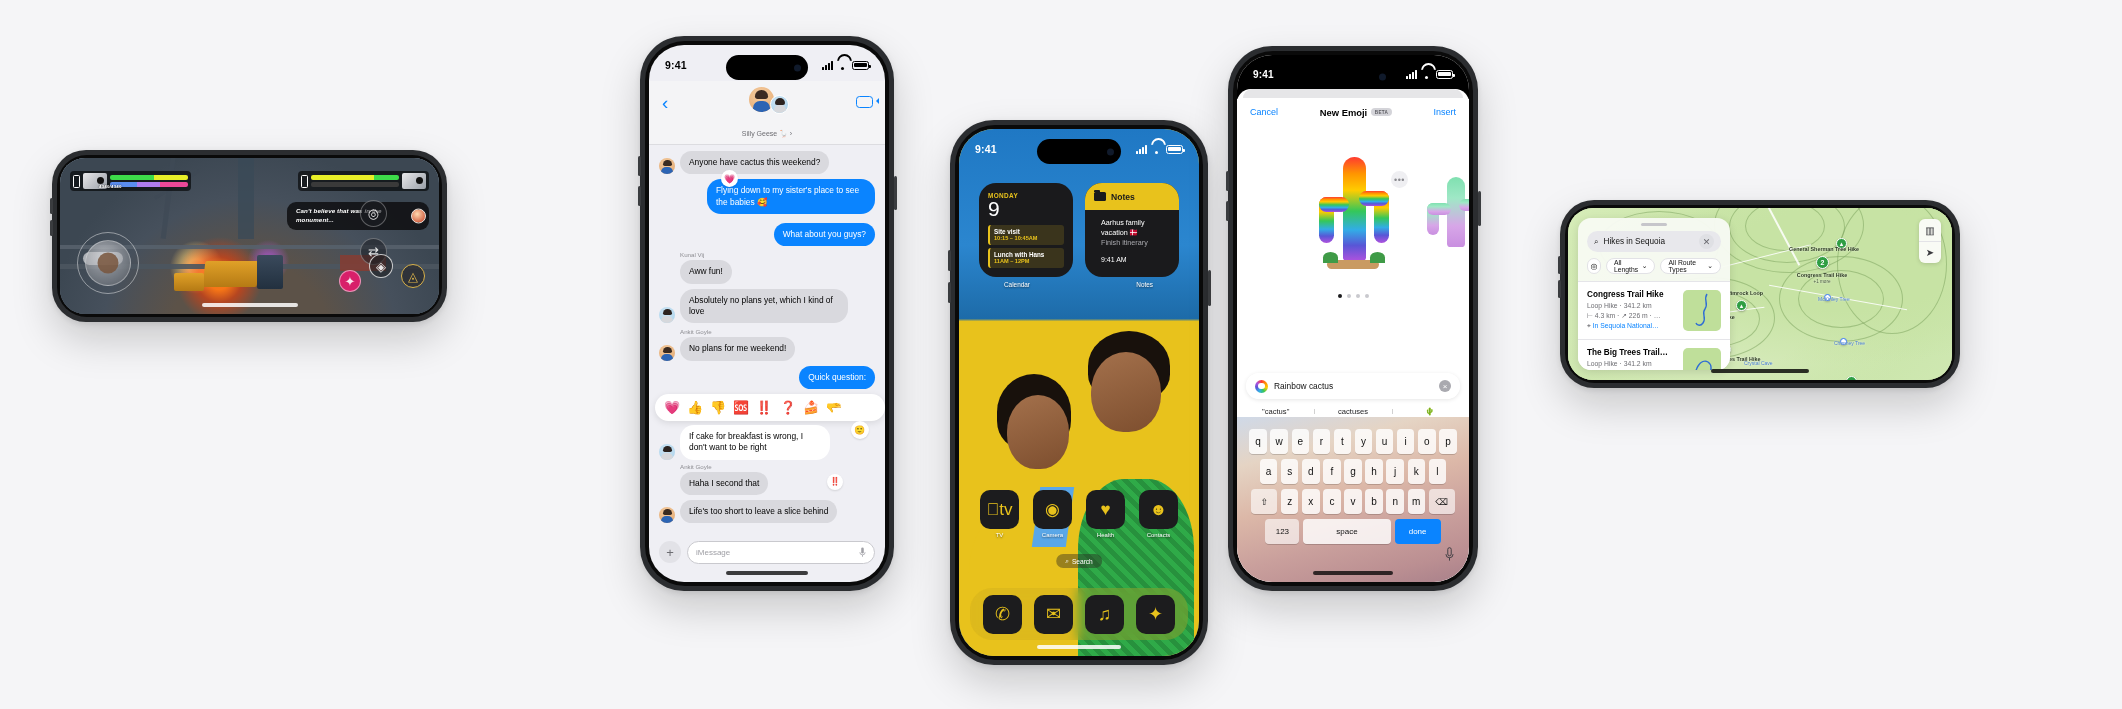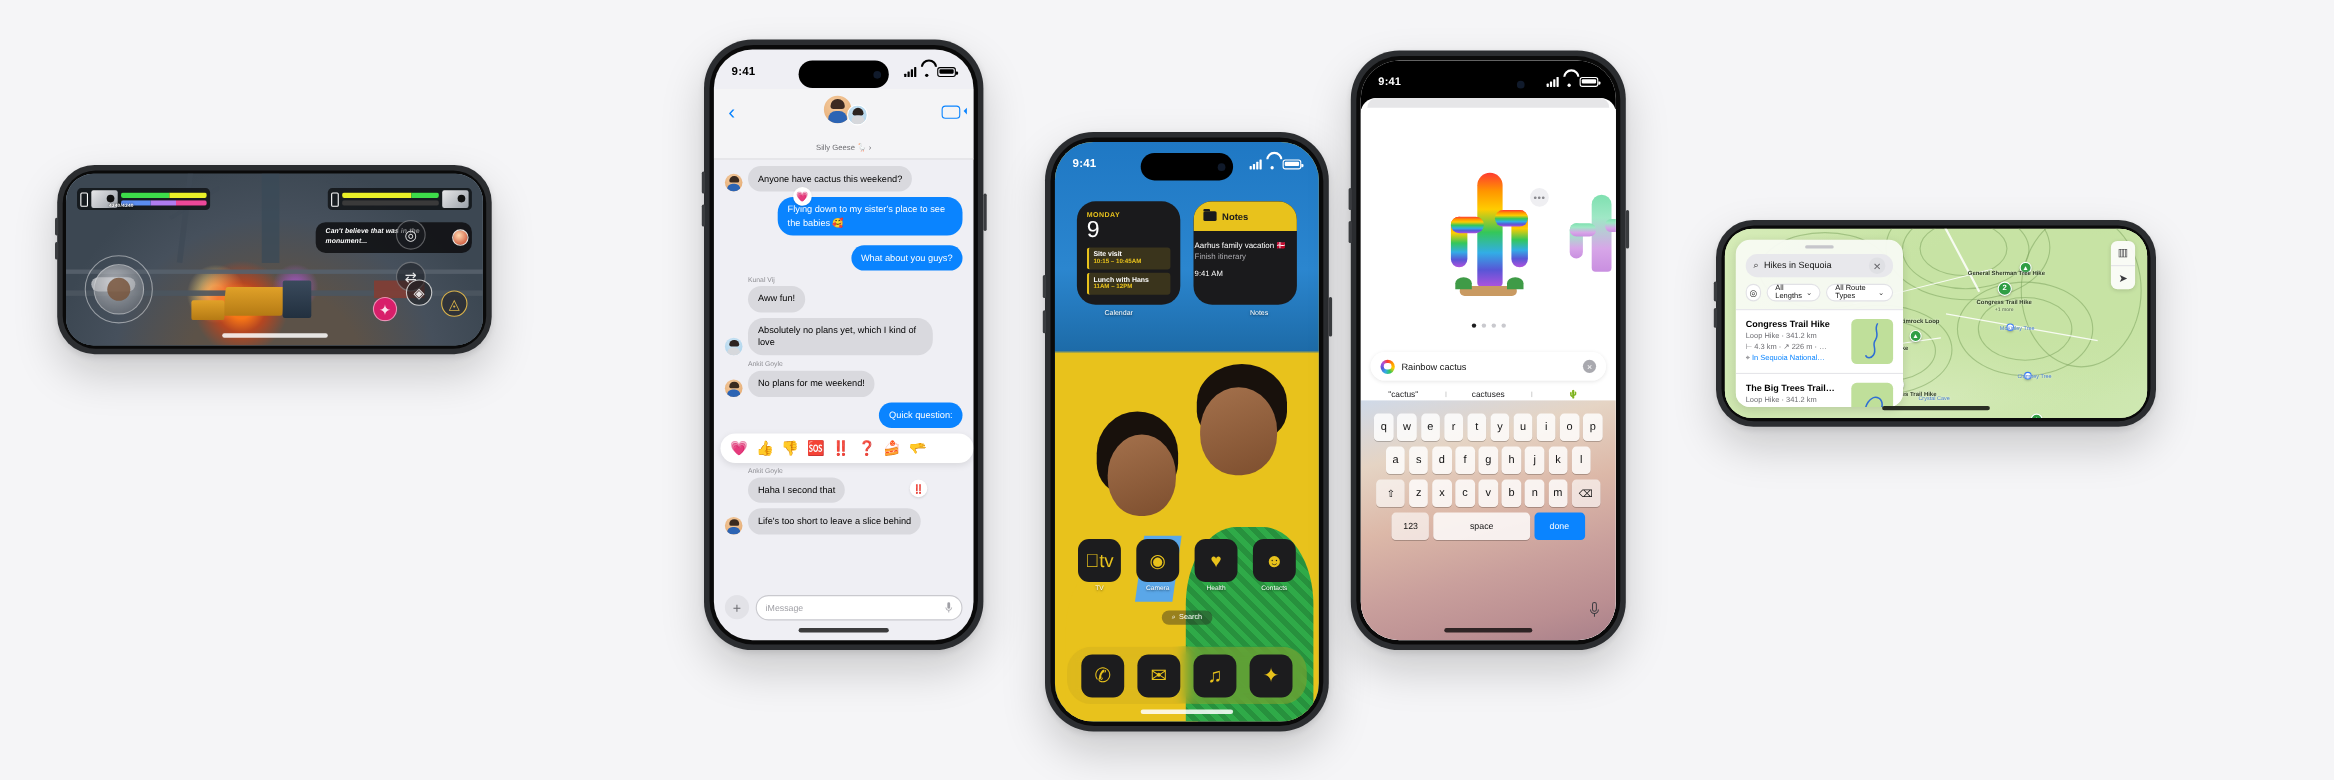--- a/index.html
+++ b/index.html
@@ -163,21 +163,21 @@
   .w-cal .dnum{ color:#fff; font-size:21px; font-weight:400; line-height:1.05; margin:-1px 0 5px; }
   .evt{ border-left:2px solid #e8c21c; background:rgba(232,194,28,.16); border-radius:3px;
         padding:2.5px 4px; margin-bottom:3.5px; }
   .evt .t{ color:#fff; font-size:6.3px; font-weight:700; line-height:1.2;}
   .evt .s{ color:#e8c21c; font-size:5.6px; font-weight:700; line-height:1.25;}
   .w-notes{ right:20px; top:54px; width:94px; height:94px; }
   .w-notes .hdr{ background:#e8c21c; height:27px; display:flex; align-items:center; gap:5px; padding:0 9px; }
   .w-notes .hdr span.t{ font-size:8.6px; font-weight:700; color:#1a1a1c; }
   .folder{ width:12px;height:9px;border-radius:1.5px;background:#1a1a1c; position:relative;}
   .folder::after{content:"";position:absolute;left:0;top:-2.4px;width:5.5px;height:2.4px;border-radius:1px 1px 0 0;background:#1a1a1c;}
-  .w-notes .body{ padding:8px 1px; color:#fff; font-size:7.2px; line-height:1.38;}
+  .w-notes .body{ padding:8px 16px; color:#fff; font-size:7.2px; line-height:1.38;}
   .w-notes .body .sub{ color:#a9a9ae; }
   .w-notes .body .tm{ color:#fff; margin-top:7px; font-size:7px;}
   .wlabel{ position:absolute; font-size:6.4px; color:#fff; text-shadow:0 1px 2px rgba(0,0,0,.55); }
   .approw{ position:absolute; left:0; right:0; display:flex; justify-content:center; gap:14px; }
   .app{ width:39px; display:flex; flex-direction:column; align-items:center; gap:3px; }
   .app .ic{ width:39px;height:39px;border-radius:10px;background:#1c1c1e;
             display:flex;align-items:center;justify-content:center;color:#e8c21c;font-size:17px;}
   .app .nm{ font-size:6px;color:#fff;text-shadow:0 1px 2px rgba(0,0,0,.6);}
   .searchpill{ position:absolute; left:50%; transform:translateX(-50%); display:flex; align-items:center;
       gap:3px; padding:3px 9px; border-radius:10px; background:rgba(40,38,30,.42);
@@ -206,21 +206,21 @@
   .gm-canvas{ position:absolute; top:40px; left:0; right:0; height:165px; }
   .cactus{ position:absolute; }
   .cac-body{ position:absolute; border-radius:14px; }
   .rb{ background:linear-gradient(180deg,#ff3b30 0%,#ff9500 16%,#ffcc00 32%,#34c759 52%,#32ade6 70%,#5856d6 85%,#af52de 100%); }
   .rb2{ background:linear-gradient(180deg,#7fe0b0 0%,#9fe8c6 30%,#d7a6e8 70%,#c98fe0 100%); }
   .more-dot{ position:absolute; width:17px;height:17px;border-radius:50%;background:#efeff2;
              display:flex;align-items:center;justify-content:center;color:#8a8a8f;font-size:9px;letter-spacing:.5px;}
   .pagedots{ position:absolute; left:0; width:100%; display:flex; justify-content:center; gap:5px; }
   .pagedots i{ width:4px;height:4px;border-radius:50%;background:#c9c9ce;display:block;}
   .pagedots i.on{ background:#1c1c1e; }
-  .kb-area{ position:absolute; left:0; right:0; bottom:0; height:218px;
+  .kb-area{ position:absolute; left:0; right:0; bottom:0; height:165px;
       background:linear-gradient(165deg,#cfd9e8 0%,#e5d4c4 22%,#dcb8a8 45%,#c99f9c 68%,#bb8f92 86%,#a8808a 100%); }
   .gm-field{ position:absolute; top:-44px; left:9px; right:9px; height:26px; border-radius:14px;
       background:rgba(255,255,255,.88); display:flex; align-items:center; gap:6px; padding:0 9px;
       box-shadow:0 1px 4px rgba(0,0,0,.10); font-size:8.4px; color:#111; }
   .gm-logo{ width:13px;height:13px;border-radius:50%;
       background:conic-gradient(#ff3b30,#ff9500,#ffcc00,#34c759,#32ade6,#5856d6,#af52de,#ff3b30);
       position:relative; flex:none;}
   .gm-logo::after{content:"";position:absolute;inset:3.2px;border-radius:50%;background:#fff;}
   .clearx{ width:12px;height:12px;border-radius:50%;background:#a9a9af;color:#fff;
       display:flex;align-items:center;justify-content:center;font-size:8px;margin-left:auto;flex:none;}
@@ -434,20 +434,25 @@
           <span>💗</span>
           <span>👍</span>
           <span>👎</span>
           <span>🆘</span>
           <span>‼️</span>
           <span>❓</span>
           <span>🍰</span>
           <span>🫳</span>
         </div>
 
+        <div class="row" style="margin-bottom:2px;">
+          <span class="mini-ava b"></span>
+          <div class="bub inw" style="max-width:150px">If cake for breakfast is wrong, I don't want to be right</div>
+          <div class="tapback" style="right:6px;top:-4px;width:18px;height:18px;font-size:9px;color:#8a8a8f">🙂</div>
+        </div>
 
         <div class="sender">Ankit Goyle</div>
         <div class="row">
           <span class="mini-ava" style="visibility:hidden"></span>
           <div class="bub in">Haha I second that</div>
           <div class="tapback" style="right:32px;top:2px;width:16px;height:16px;font-size:8px">‼️</div>
         </div>
 
         <div class="row">
           <span class="mini-ava"></span>
@@ -584,20 +589,28 @@
           <span class="wifi"></span>
           <span class="batt"></span>
         </div>
       </div>
       <div class="island">
           <span class="lens"></span>
         </div>
 
       <div class="gm-sheet">
         <div class="bar"></div>
+        <div class="gm-nav">
+          <div class="act">Cancel</div>
+          <div class="gm-title">
+            <span>New Emoji</span>
+            <span class="beta">BETA</span>
+          </div>
+          <div class="act">Insert</div>
+        </div>
 
         <div class="gm-canvas">
           <div class="cactus" style="left:50%;top:28px;transform:translateX(-50%);width:88px;height:110px">
             <div class="cac-body rb" style="left:34px;top:0;width:23px;height:104px;border-radius:12px 12px 4px 4px"></div>
             <div class="cac-body rb" style="left:10px;top:40px;width:15px;height:46px;border-radius:8px"></div>
             <div class="cac-body rb" style="left:10px;top:40px;width:30px;height:15px;border-radius:8px"></div>
             <div class="cac-body rb" style="right:8px;top:34px;width:15px;height:52px;border-radius:8px"></div>
             <div class="cac-body rb" style="right:8px;top:34px;width:30px;height:15px;border-radius:8px"></div>
             <div style="position:absolute;left:18px;bottom:-2px;width:52px;height:9px;border-radius:5px;background:#c99a62"></div>
             <div style="position:absolute;left:14px;bottom:4px;width:15px;height:11px;background:#3f9b47;border-radius:50% 50% 0 0"></div>

